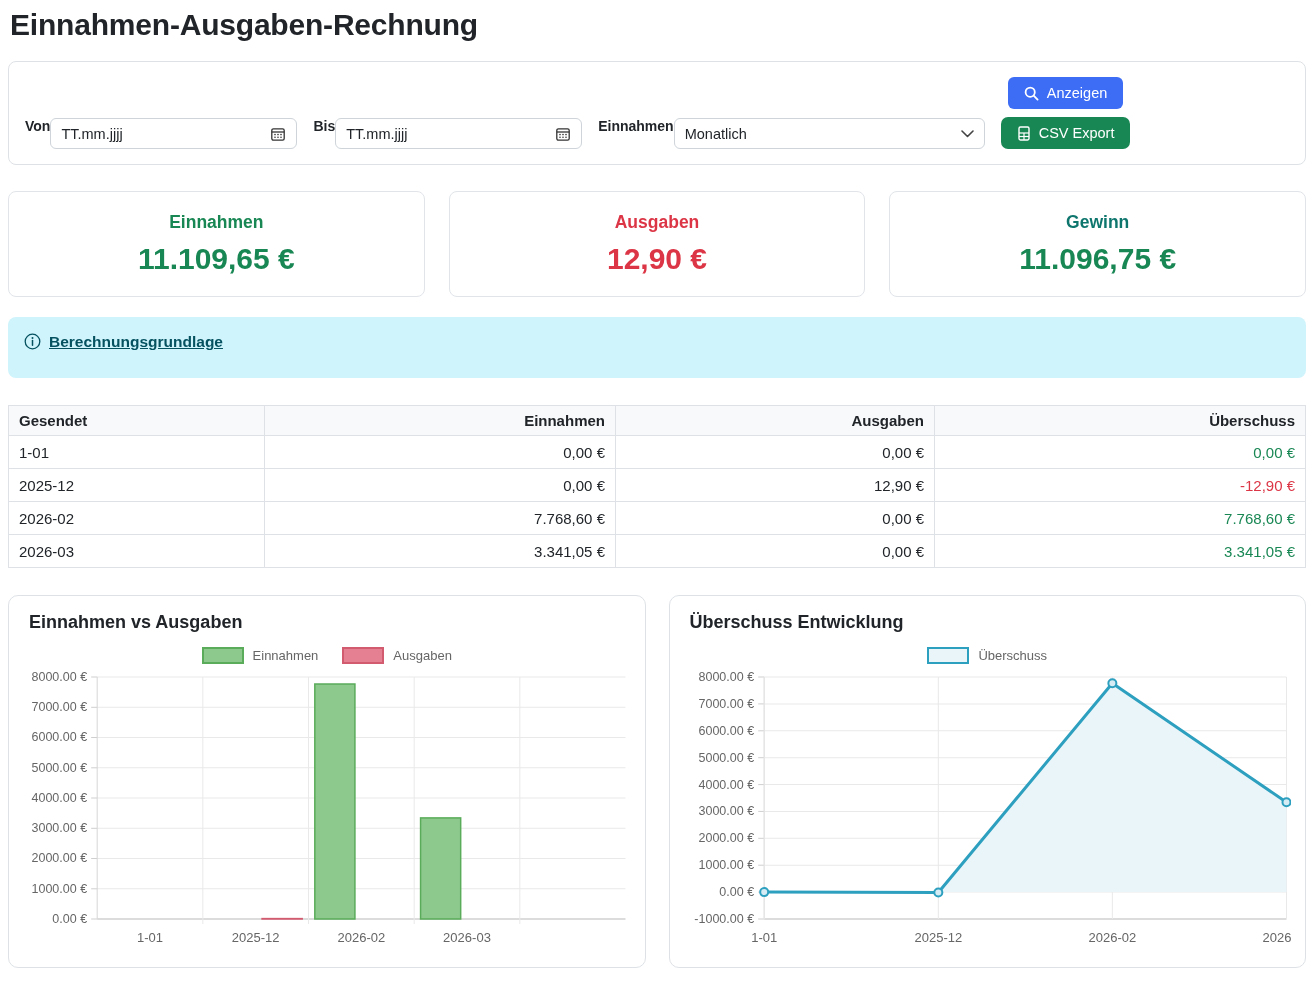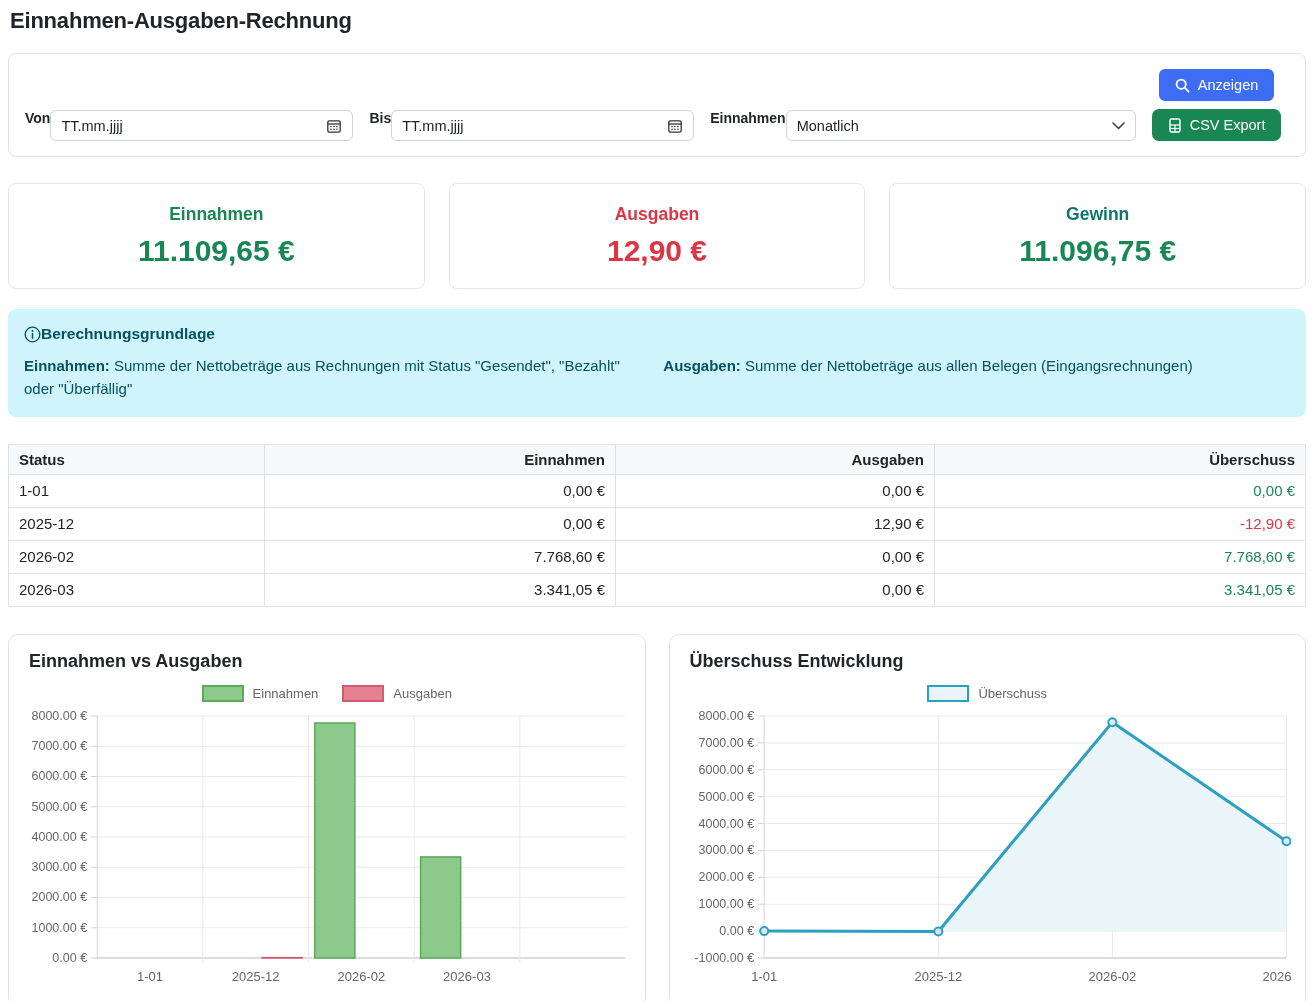--- a/index.html
+++ b/index.html
@@ -3,37 +3,37 @@
 <meta charset="utf-8">
 <style>
   * { box-sizing: border-box; margin: 0; padding: 0; }
   html, body { width: 1314px; height: 1001px; overflow: hidden; }
   body {
     font-family: "Liberation Sans", sans-serif;
     color: #212529;
     background: #ffffff;
     padding: 6px 8px 0 8px;
   }
-  h1.page-title { font-size: 22px; font-weight: 700; margin: 2px 0 19px 2px; letter-spacing: -0.2px; }
+  h1.page-title { font-size: 30px; font-weight: 700; margin: 2px 0 19px 2px; letter-spacing: -0.2px; }
 
   
   .filter-card {
     border: 1px solid #dee2e6; border-radius: 8px;
     padding: 15px 16px; display: flex; gap: 16px; align-items: flex-end;
     margin-bottom: 26px; background: #fff;
   }
   .field { display: flex; flex-direction: row; }
   .field label { font-size: 14px; font-weight: 700; margin-bottom: 6px; }
   .control {
     height: 31px; border: 1px solid #ced4da; border-radius: 6px; background: #fff;
     display: flex; align-items: center; justify-content: space-between;
     padding: 0 10px; font-size: 14.5px; color: #212529; cursor: pointer;
   }
-  .w-date { width: 303px; }
-  .w-select { width: 350px; }
+  .w-date { width: 247px; }
+  .w-select { width: 311px; }
   .btn-row { display: flex; gap: 8px; align-items: center; flex-direction: column; }
   .btn {
     height: 32px; border: none; border-radius: 6px; color: #fff;
     font-size: 14.5px; font-family: inherit; display: inline-flex; align-items: center;
     gap: 8px; padding: 0 16px; cursor: pointer; white-space: nowrap;
   }
   .btn-primary { background: var(--c-primary, #3d6cf5); }
   .btn-success { background: var(--c-success, #198754); border-radius: 7px; }
 
   
@@ -47,21 +47,21 @@
   .summary-card .card-value { font-size: 30px; font-weight: 700; }
   .text-green { color: var(--c-success, #198754); }
   .text-red { color: var(--c-danger, #dc3545); }
   .text-dark { color: #0f766e; }
 
   
   .alert-info {
     background: var(--c-info-bg, #cff4fc); color: var(--c-info-text, #055160);
     border-radius: 8px; padding: 16px; margin-bottom: 27px;
   }
-  .alert-title { display: flex; align-items: center; gap: 0; font-weight: 700; font-size: 15.5px; margin-bottom: 11px; }
+  .alert-title { display: flex; align-items: flex-start; gap: 8px; font-weight: 700; font-size: 15.5px; margin-bottom: 11px; text-decoration: underline; }
   .alert-body { display: flex; font-size: 15px; line-height: 1.55; }
   .alert-col-left { width: 50.5%; padding-right: 30px; }
   .alert-col-right { flex: 1; }
 
   
   table.periods { width: 100%; border-collapse: collapse; font-size: 15px; margin-bottom: 27px; }
   table.periods th, table.periods td { border: 1px solid #dee2e6; padding: 6px 10px; }
   table.periods th { background: #f8f9fa; font-weight: 700; text-align: left; }
   table.periods td { height: 33px; }
   table.periods .num { text-align: right; }
@@ -180,30 +180,26 @@
   <div class="alert-title">
     <span class="icon">
       <svg width="17" height="17" viewBox="0 0 17 17">
           <circle cx="8.5" cy="8.5" r="7.3" fill="none" stroke="#055160" stroke-width="1.3"></circle>
           <line x1="8.5" y1="7.6" x2="8.5" y2="12.2" stroke="#055160" stroke-width="1.5" stroke-linecap="round"></line>
           <circle cx="8.5" cy="4.9" r="1" fill="#055160"></circle>
         </svg>
     </span>
     <span>Berechnungsgrundlage</span>
   </div>
-  <div class="alert-body">
-    <p class="alert-col-left"><strong>Einnahmen:</strong> <span>Summe der Nettobeträge aus Rechnungen mit Status "Gesendet", "Bezahlt" oder "Überfällig"</span></p>
-    <p class="alert-col-right"><strong>Ausgaben:</strong> <span>Summe der Nettobeträge aus allen Belegen (Eingangsrechnungen)</span></p>
-  </div>
 </div>
 
 <table class="periods">
   <thead>
     <tr>
-      <th>Status</th>
+      <th>Gesendet</th>
       <th class="num">Einnahmen</th>
       <th class="num">Ausgaben</th>
       <th class="num">Überschuss</th>
     </tr>
   </thead>
   <tbody id="periods-body">
       <tr>
         <td>1-01</td>
         <td class="num">0,00 €</td>
         <td class="num">0,00 €</td>

